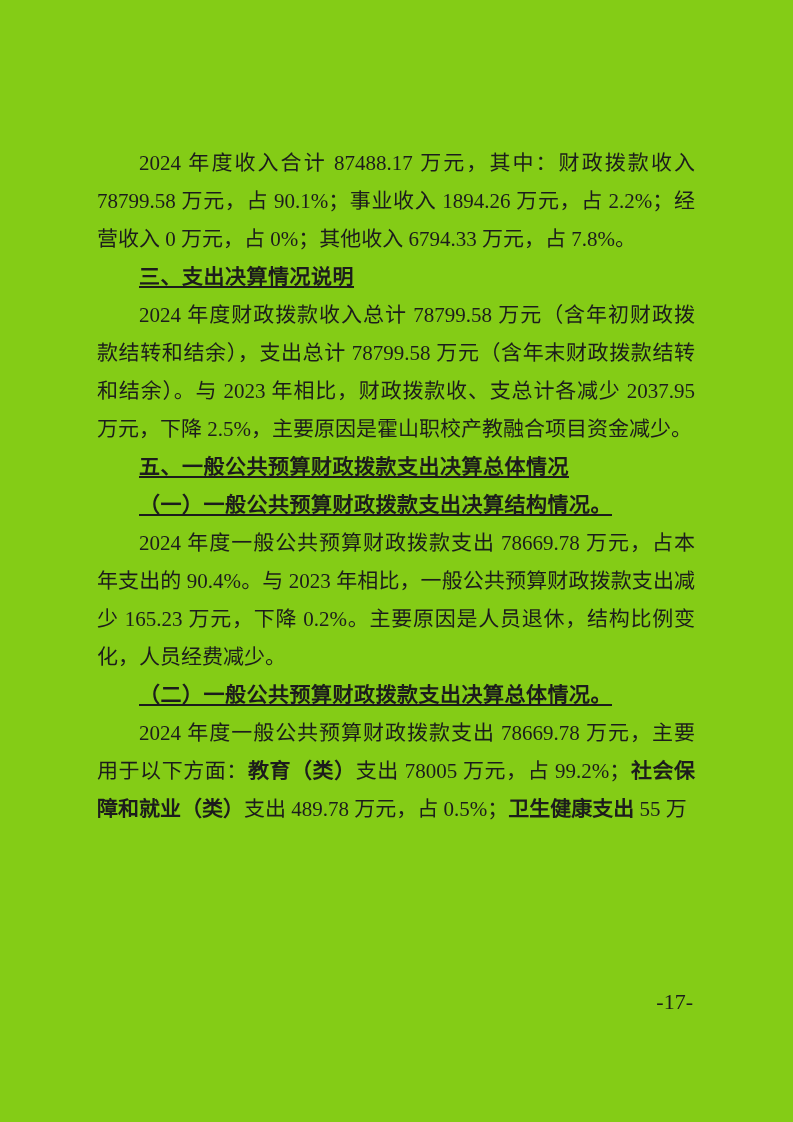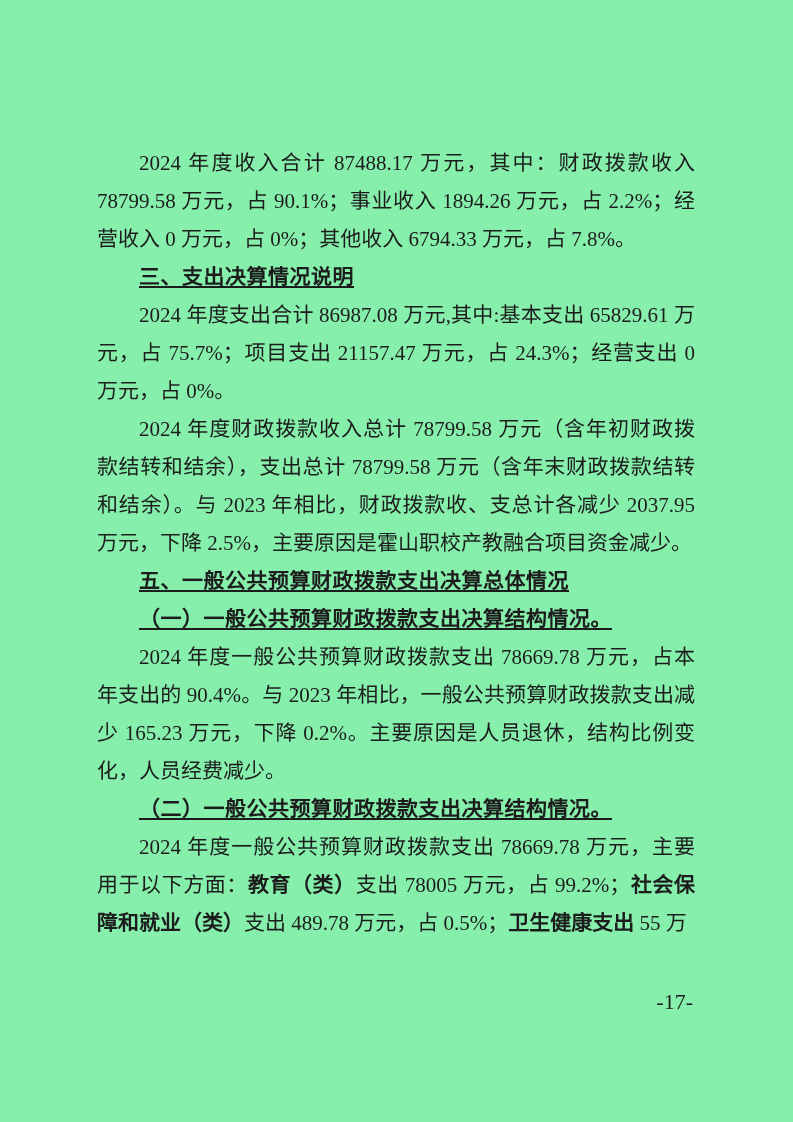--- a/index.html
+++ b/index.html
@@ -4,21 +4,21 @@
 <style>
   html, body {
     margin: 0;
     padding: 0;
     background: #ffffff;
   }
   .page {
     position: relative;
     width: 793px;
     height: 1122px;
-    background: #86efac;
+    background: #84cc16;
     overflow: hidden;
     color: #1c1c1c;
   }
   .doc-body {
     position: absolute;
     top: 144px;
     left: 97px;
     width: 598px;
     font-family: "Liberation Serif", "DejaVu Serif", serif;
     font-size: 21px;
@@ -61,32 +61,31 @@
 <body>
 
 <div class="page">
 
   <div class="doc-body">
 
     <p class="para">2024 年度收入合计 87488.17 万元，其中：财政拨款收入 78799.58 万元，占 90.1%；事业收入 1894.26 万元，占 2.2%；经营收入 0 万元，占 0%；其他收入 6794.33 万元，占 7.8%。</p>
 
     <h3 class="heading">三、支出决算情况说明</h3>
 
-    <p class="para">2024 年度支出合计 86987.08 万元,其中:基本支出 65829.61 万元，占 75.7%；项目支出 21157.47 万元，占 24.3%；经营支出 0 万元，占 0%。</p>
 
 
     <p class="para">2024 年度财政拨款收入总计 78799.58 万元（含年初财政拨款结转和结余），支出总计 78799.58 万元（含年末财政拨款结转和结余）。与 2023 年相比，财政拨款收、支总计各减少 2037.95 万元，下降 2.5%，主要原因是霍山职校产教融合项目资金减少。</p>
 
     <h3 class="heading">五、一般公共预算财政拨款支出决算总体情况</h3>
 
     <h4 class="subheading">（一）一般公共预算财政拨款支出决算结构情况。</h4>
 
     <p class="para">2024 年度一般公共预算财政拨款支出 78669.78 万元，占本年支出的 90.4%。与 2023 年相比，一般公共预算财政拨款支出减少 165.23 万元，下降 0.2%。主要原因是人员退休，结构比例变化，人员经费减少。</p>
 
-    <h4 class="subheading">（二）一般公共预算财政拨款支出决算结构情况。</h4>
+    <h4 class="subheading">（二）一般公共预算财政拨款支出决算总体情况。</h4>
 
     <p class="para"><span>2024 年度一般公共预算财政拨款支出 78669.78 万元，主要用于以下方面：</span><span class="run-bold">教育（类）</span><span>支出 78005 万元，占 99.2%；</span><span class="run-bold">社会保障和就业（类）</span><span>支出 489.78 万元，占 0.5%；</span><span class="run-bold">卫生健康支出</span><span> 55 万</span></p>
 
   </div>
 
   <div class="page-number">-17-</div>
 
 </div>
 
 </body></html>

